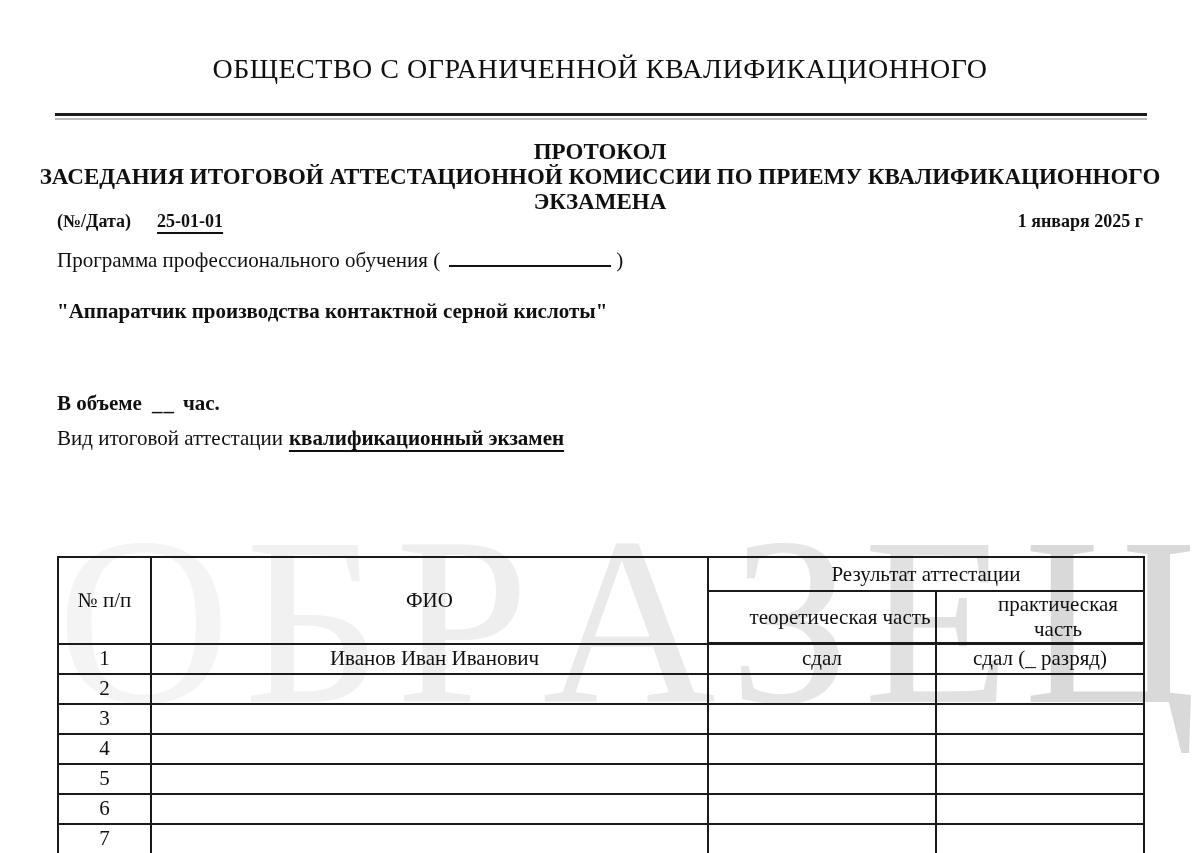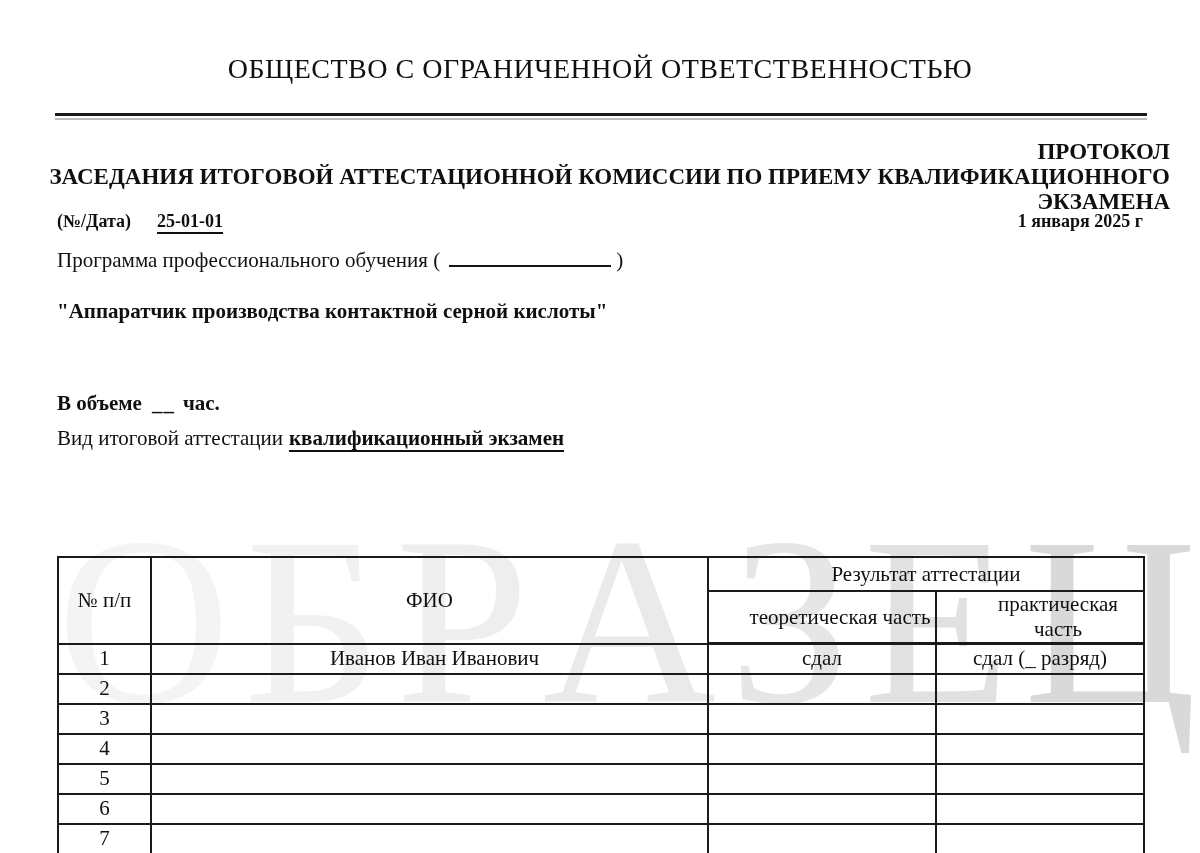--- a/index.html
+++ b/index.html
@@ -12,21 +12,21 @@
 
   
   .org { position:absolute; top:53px; left:0; right:0; text-align:center; z-index:2; }
   .org-line1 { font-size:28px; line-height:32px; letter-spacing:0.5px; }
   .org-line2 { font-size:27px; line-height:30px; }
 
   .rule  { position:absolute; top:113px; left:55px; right:53px; height:3px; background:#1b1b1b; z-index:2; }
   .rule2 { position:absolute; top:118px; left:55px; right:53px; height:2px; background:#bdbdbd; z-index:2; }
 
   
-  .title { position:absolute; top:139px; left:30px; right:30px; text-align:right;
+  .title { position:absolute; top:139px; left:30px; right:30px; text-align:center;
            font-weight:bold; font-size:23px; line-height:25px; z-index:2; }
 
   
   .meta { position:absolute; top:211px; left:57px; right:57px; display:flex;
           justify-content:space-between; font-size:18px; font-weight:bold; z-index:2; }
   .u2 { text-decoration:underline; text-decoration-thickness:2px; text-underline-offset:5px; }
   .meta-number-value { margin-left:26px; }
 
   
   .bodyline { position:absolute; left:57px; font-size:21px; z-index:2; white-space:nowrap; }
@@ -78,21 +78,21 @@
       <span>О</span>
       <span>Б</span>
       <span>Р</span>
       <span>А</span>
       <span>З</span>
       <span>Е</span>
       <span>Ц</span>
     </div>
 
   <div class="org">
-    <div class="org-line1">ОБЩЕСТВО С ОГРАНИЧЕННОЙ ОТВЕТСТВЕННОСТЬЮ</div>
+    <div class="org-line1">ОБЩЕСТВО С ОГРАНИЧЕННОЙ КВАЛИФИКАЦИОННОГО</div>
   </div>
   <div class="rule"></div>
   <div class="rule2"></div>
 
   <div class="title">
     <div>ПРОТОКОЛ</div>
     <div>ЗАСЕДАНИЯ ИТОГОВОЙ АТТЕСТАЦИОННОЙ КОМИССИИ ПО ПРИЕМУ КВАЛИФИКАЦИОННОГО</div>
     <div>ЭКЗАМЕНА</div>
   </div>
 

